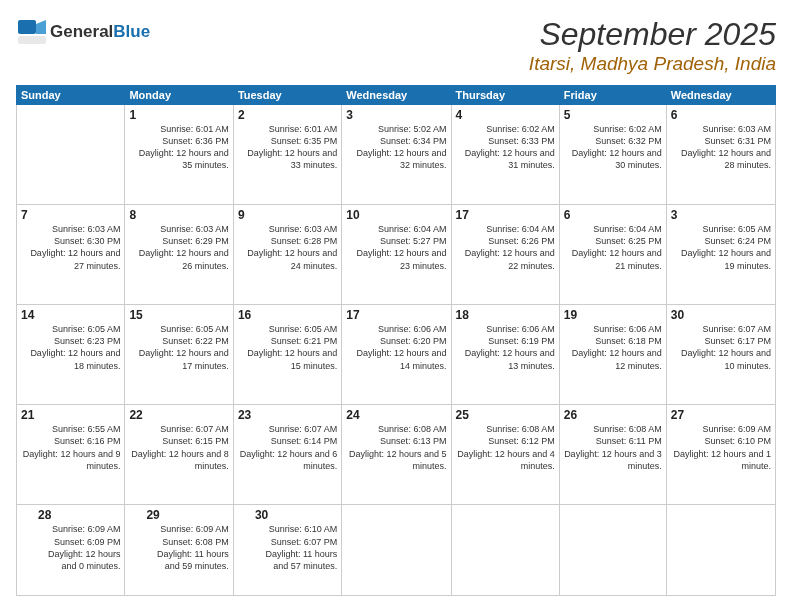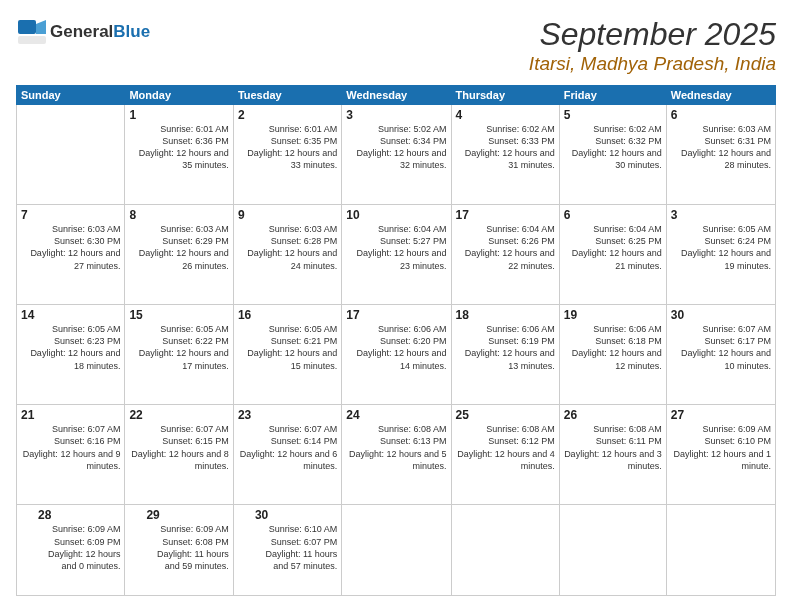--- a/index.html
+++ b/index.html
@@ -276,21 +276,21 @@
             <span class="day-number">30</span>
             <div class="day-info">Sunrise: 6:07 AM
 Sunset: 6:17 PM
 Daylight: 12 hours
 and 10 minutes.</div>
           </td>
         </tr>
         <tr class="week-row">
           <td>
             <span class="day-number">21</span>
-            <div class="day-info">Sunrise: 6:07 AM
+            <div class="day-info">Sunrise: 6:55 AM
 Sunset: 6:16 PM
 Daylight: 12 hours
 and 9 minutes.</div>
           </td>
           <td>
             <span class="day-number">22</span>
             <div class="day-info">Sunrise: 6:07 AM
 Sunset: 6:15 PM
 Daylight: 12 hours
 and 8 minutes.</div>

